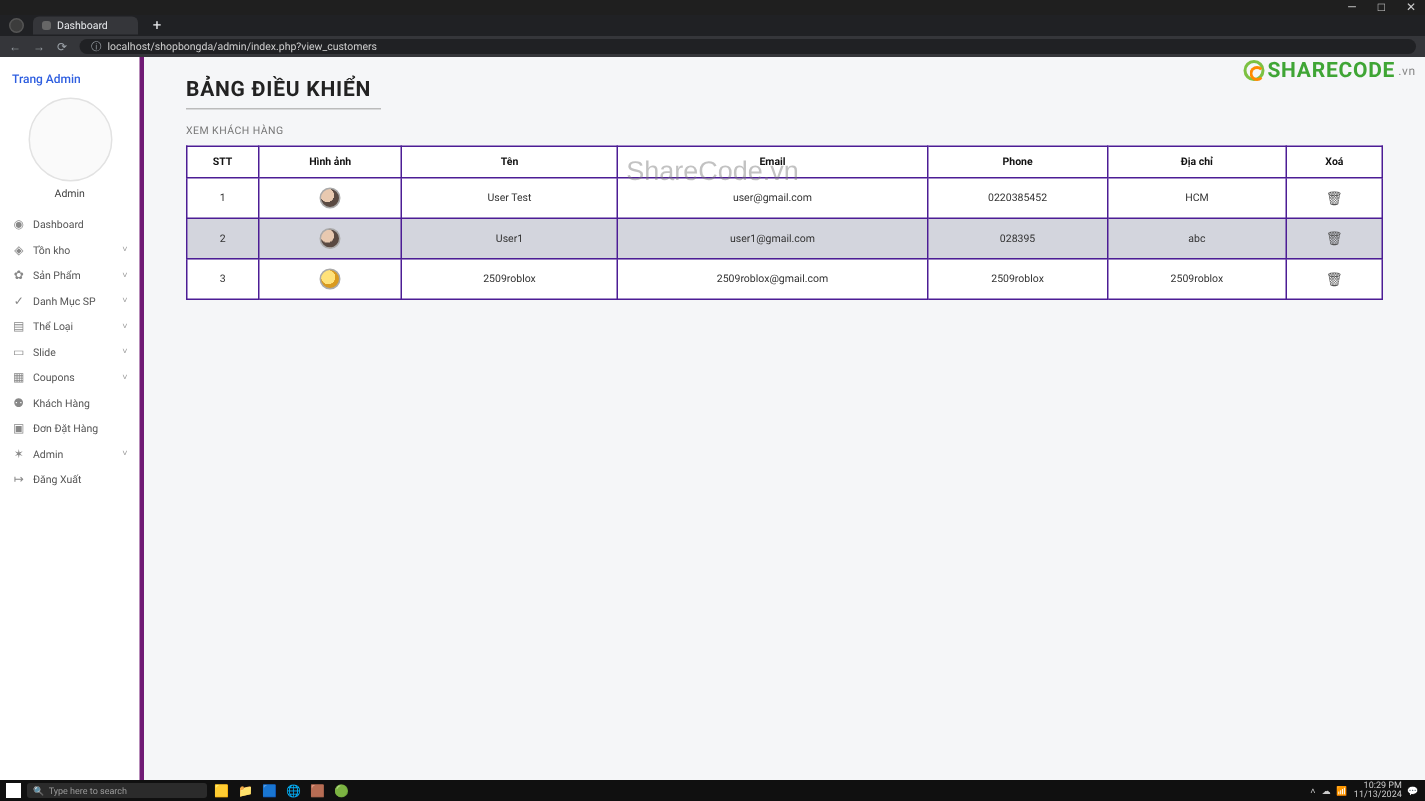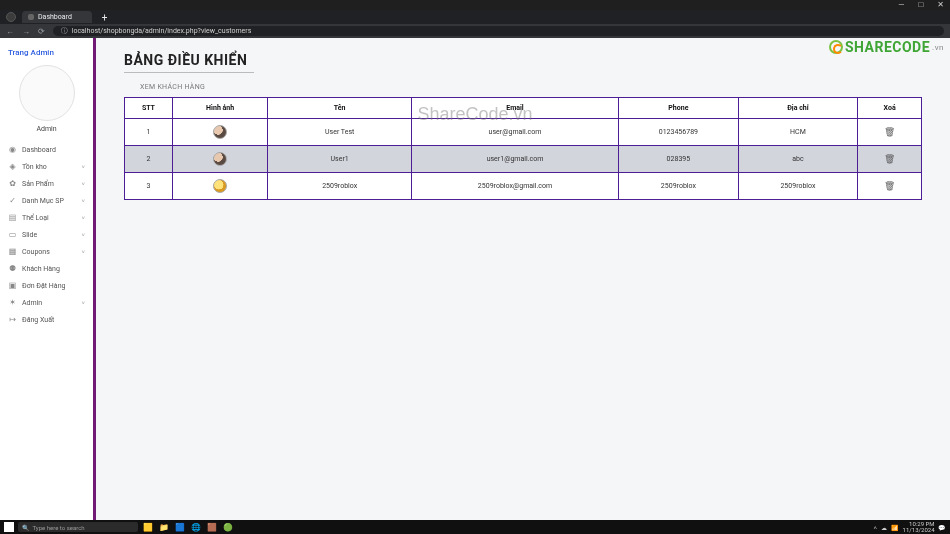--- a/index.html
+++ b/index.html
@@ -40,21 +40,21 @@
   .admin-label { text-align: center; font-size: 7px; color: #444; margin-bottom: 8px; }
   .nav { list-style: none; }
   .nav li { display: flex; align-items: center; gap: 5px; padding: 4px 4px; color: #555; font-size: 7px; cursor: pointer; }
   .nav li .ico { width: 9px; text-align: center; color: #888; font-size: 8px; }
   .nav li .chev { margin-left: auto; color: #999; font-size: 6px; }
 
   
   .main { flex: 1; padding: 14px 28px; overflow: auto; }
   .page-title { font-size: 14px; font-weight: 700; color: #222; letter-spacing: 0.5px; margin-bottom: 4px; }
   .title-underline { width: 130px; height: 1px; background: #bbb; margin-bottom: 10px; }
-  .subtitle { font-size: 7px; color: #777; margin-bottom: 6px; letter-spacing: 0.3px; margin-left: 16px; }
+  .subtitle { font-size: 7px; color: #777; margin-bottom: 6px; letter-spacing: 0.3px; }
 
   table { width: 100%; border-collapse: collapse; background: #fff; border: 1px solid #dde0e4; }
   th, td { border: 1px solid #4c1d95; padding: 6px 4px; text-align: center; font-size: 7px; color: #333; }
   th { font-weight: 700; font-size: 7px; color: #111; background: #fff; }
   tr.row-even td { background: #d3d5dd; }
   .row-avatar { width: 14px; height: 14px; border-radius: 50%; display: inline-block; vertical-align: middle; background: radial-gradient(circle at 35% 35%, #e8c9b0 0 40%, #5a4a42 42% 100%); border: 1px solid #aaa; }
   .row-avatar.gold { background: radial-gradient(circle at 40% 40%, #ffe27a 0 45%, #d99a1f 47% 100%); }
   .del-ico { color: #555; font-size: 9px; cursor: pointer; }
 
   
@@ -188,21 +188,21 @@
           <th class="col-addr">Địa chỉ</th>
           <th class="col-del">Xoá</th>
         </tr>
       </thead>
       <tbody id="tbody">
           <tr>
             <td>1</td>
             <td><span class="row-avatar "></span></td>
             <td>User Test</td>
             <td>user@gmail.com</td>
-            <td>0123456789</td>
+            <td>0220385452</td>
             <td>HCM</td>
             <td><span class="del-ico">🗑</span></td>
           </tr>
           <tr class="row-even">
             <td>2</td>
             <td><span class="row-avatar "></span></td>
             <td>User1</td>
             <td>user1@gmail.com</td>
             <td>028395</td>
             <td>abc</td>

